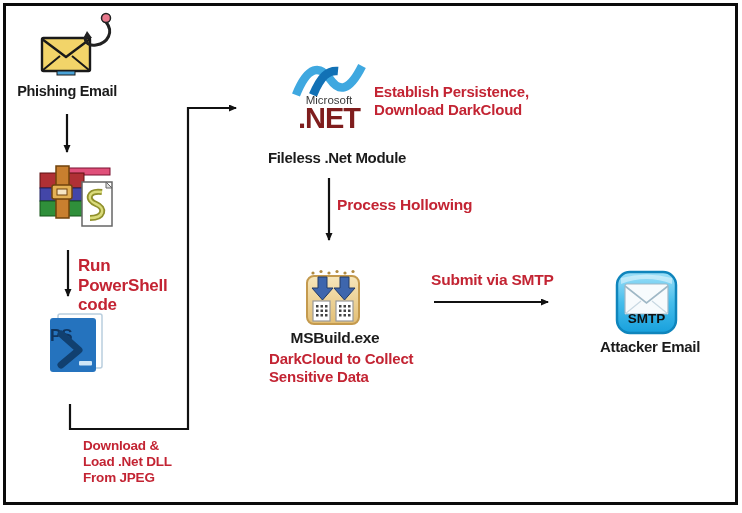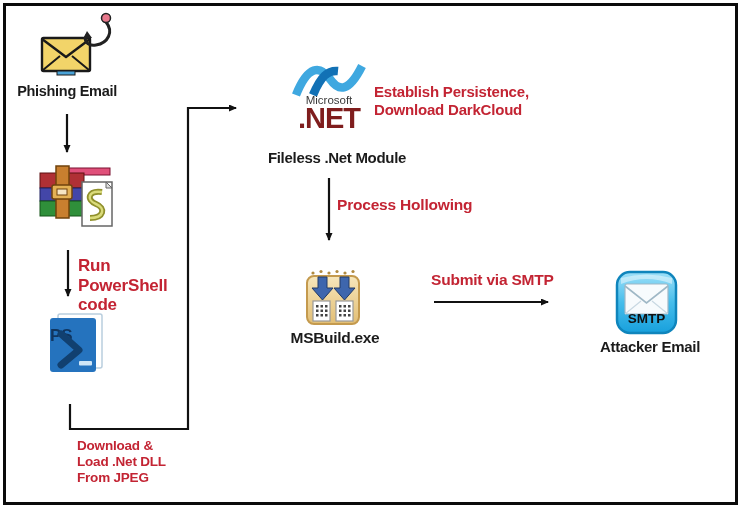--- a/index.html
+++ b/index.html
@@ -23,21 +23,21 @@
   .lbl-attach{left:2px;top:228px;width:132px;font-size:14.5px;letter-spacing:-0.4px;}
   .lbl-ps{left:20px;top:383px;width:112px;font-size:16.5px;}
   .lbl-net{left:256px;top:150px;width:162px;font-size:15px;}
   .lbl-msbuild{left:283px;top:329px;width:104px;font-size:15.5px;}
   .lbl-attacker{left:598px;top:339px;width:104px;font-size:15px;}
   .red-label{
     position:absolute;color:#c32433;font-weight:bold;white-space:pre-line;
     letter-spacing:-0.2px;line-height:1.16;
   }
   .red-runps{left:78px;top:256px;width:110px;font-size:17px;}
-  .red-dll{left:77px;top:438px;width:115px;font-size:13.5px;line-height:1.18;}
+  .red-dll{left:83px;top:438px;width:115px;font-size:13.5px;line-height:1.18;}
   .red-persist{left:374px;top:83px;width:195px;font-size:15px;line-height:1.2;}
   .red-hollow{left:337px;top:196px;width:180px;font-size:15.5px;}
   .red-collect{left:269px;top:350px;width:175px;font-size:15px;line-height:1.2;}
   .red-smtp{left:431px;top:271px;width:145px;font-size:15.5px;}
   .ms-brand-top{
     position:absolute;left:288px;top:94px;width:82px;text-align:center;
     font-size:11.5px;color:#3a3a3a;font-weight:normal;letter-spacing:0;
   }
   .ms-brand-main{
     position:absolute;left:288px;top:103px;width:82px;text-align:center;
@@ -152,20 +152,22 @@
       <rect x="35" y="41.5" width="2.5" height="2.5"></rect>
         <rect x="39.5" y="41.5" width="2.5" height="2.5"></rect>
         <rect x="44" y="41.5" width="2.5" height="2.5"></rect>
       <rect x="35" y="46" width="2.5" height="2.5"></rect>
         <rect x="39.5" y="46" width="2.5" height="2.5"></rect>
         <rect x="44" y="46" width="2.5" height="2.5"></rect>
     </g>
   </svg>
   <div class="node-label lbl-msbuild">MSBuild.exe</div>
 
+  <div class="red-label red-collect">DarkCloud to Collect
+Sensitive Data</div>
 
   <div class="red-label red-smtp">Submit via SMTP</div>
 
   <svg class="node-icon" style="left:615px;top:270px" width="63" height="66" viewBox="0 0 63 66">
     <defs>
       <linearGradient id="smtpg" x1="0" y1="0" x2="0" y2="1">
         <stop offset="0" stop-color="#9fe0f8"></stop>
         <stop offset="0.5" stop-color="#45bdeb"></stop>
         <stop offset="1" stop-color="#18a0dc"></stop>
       </linearGradient>

